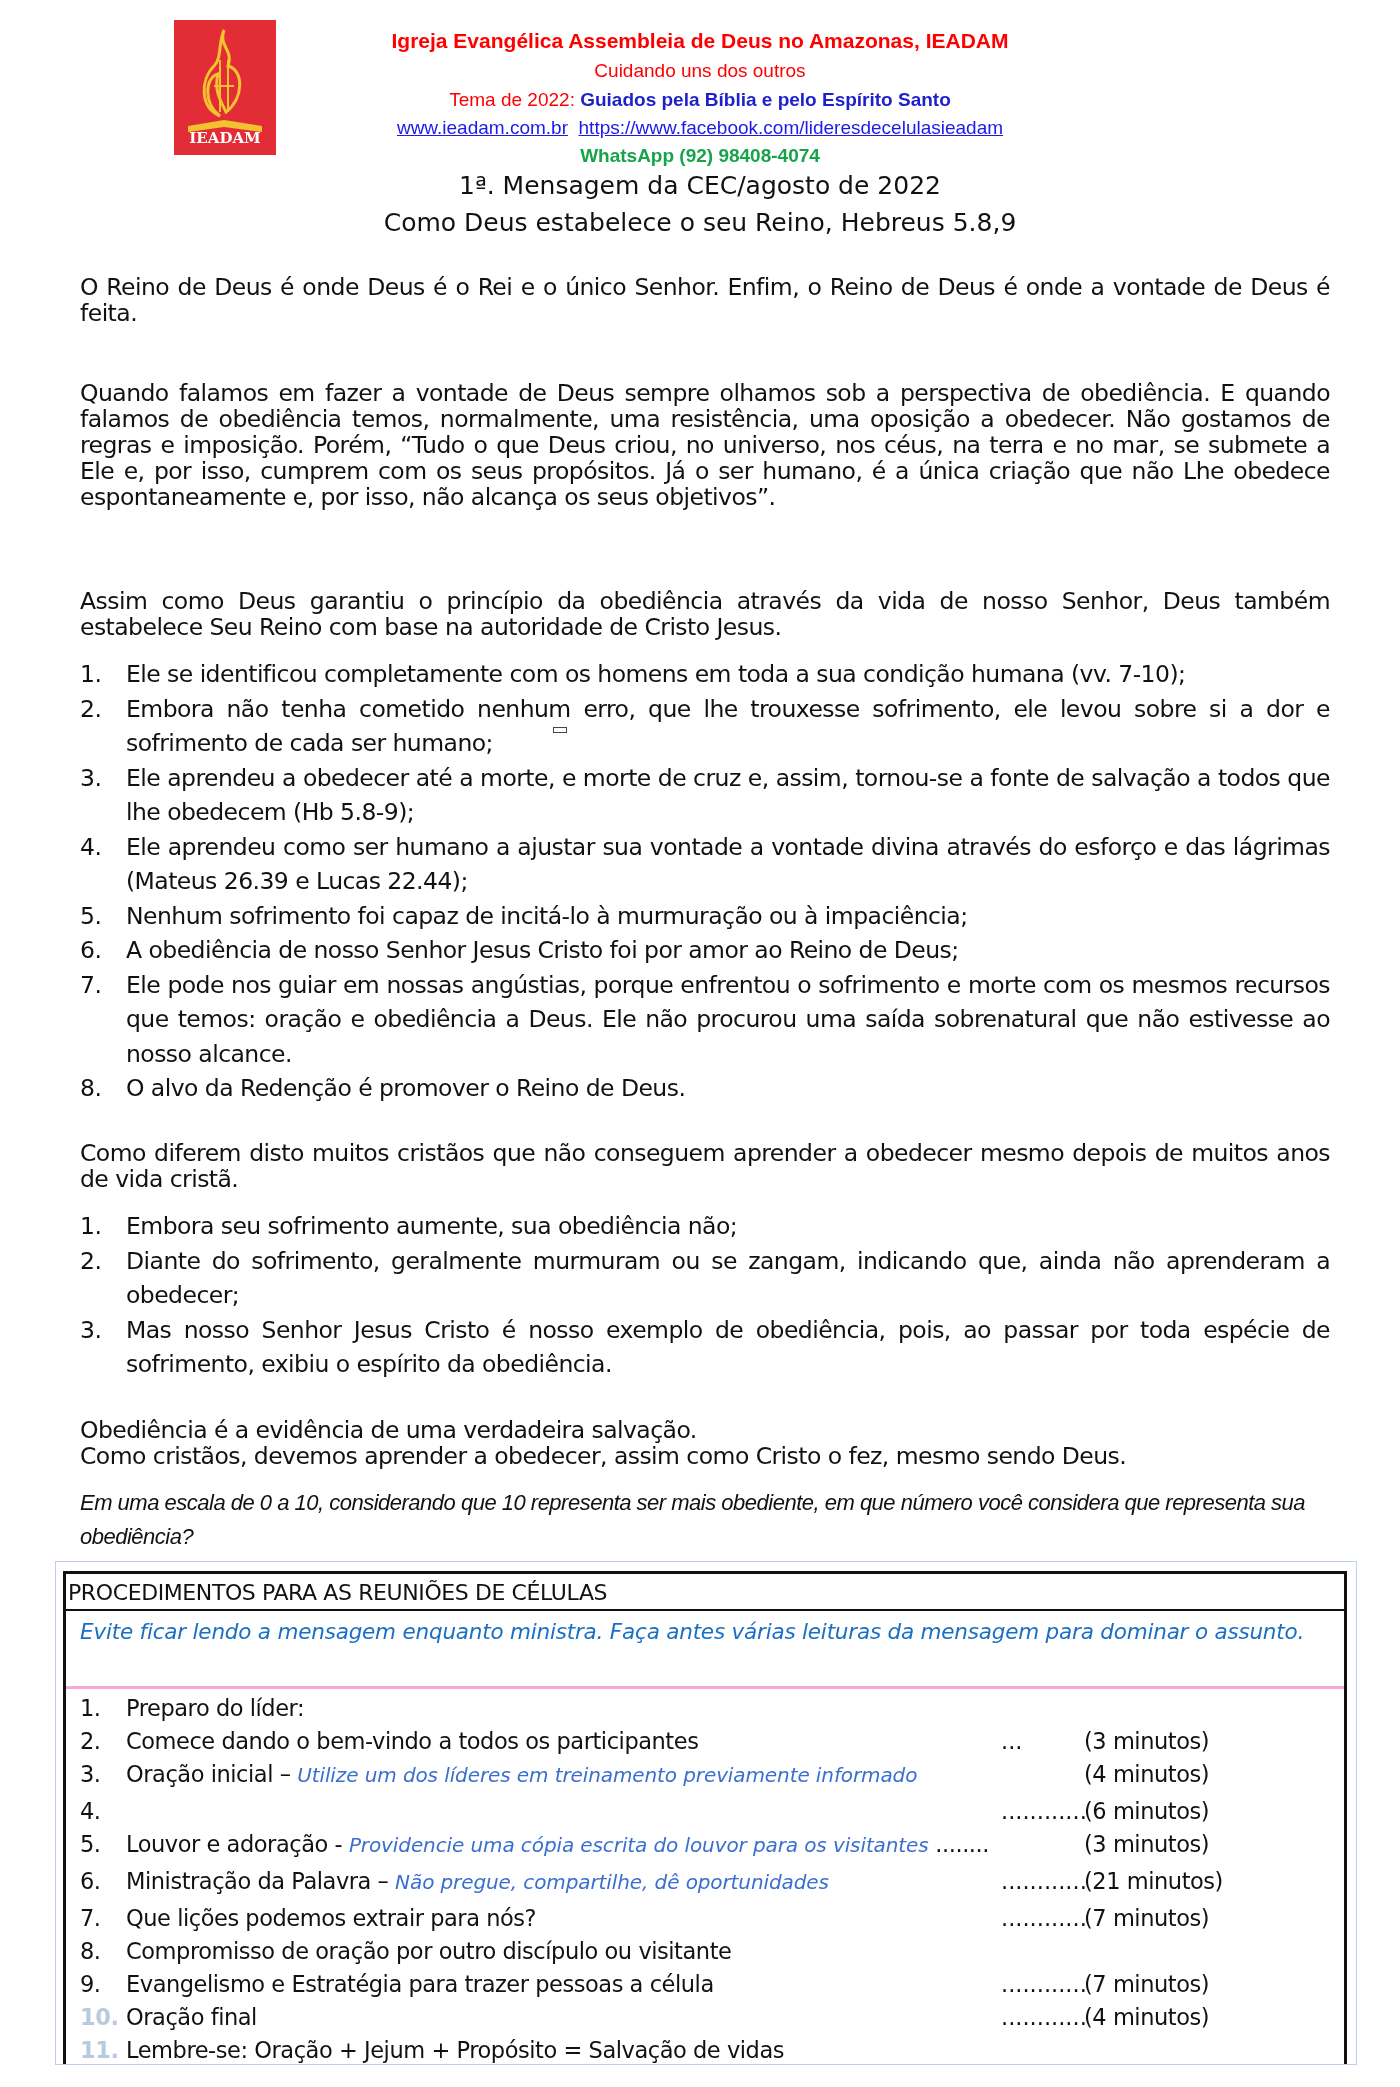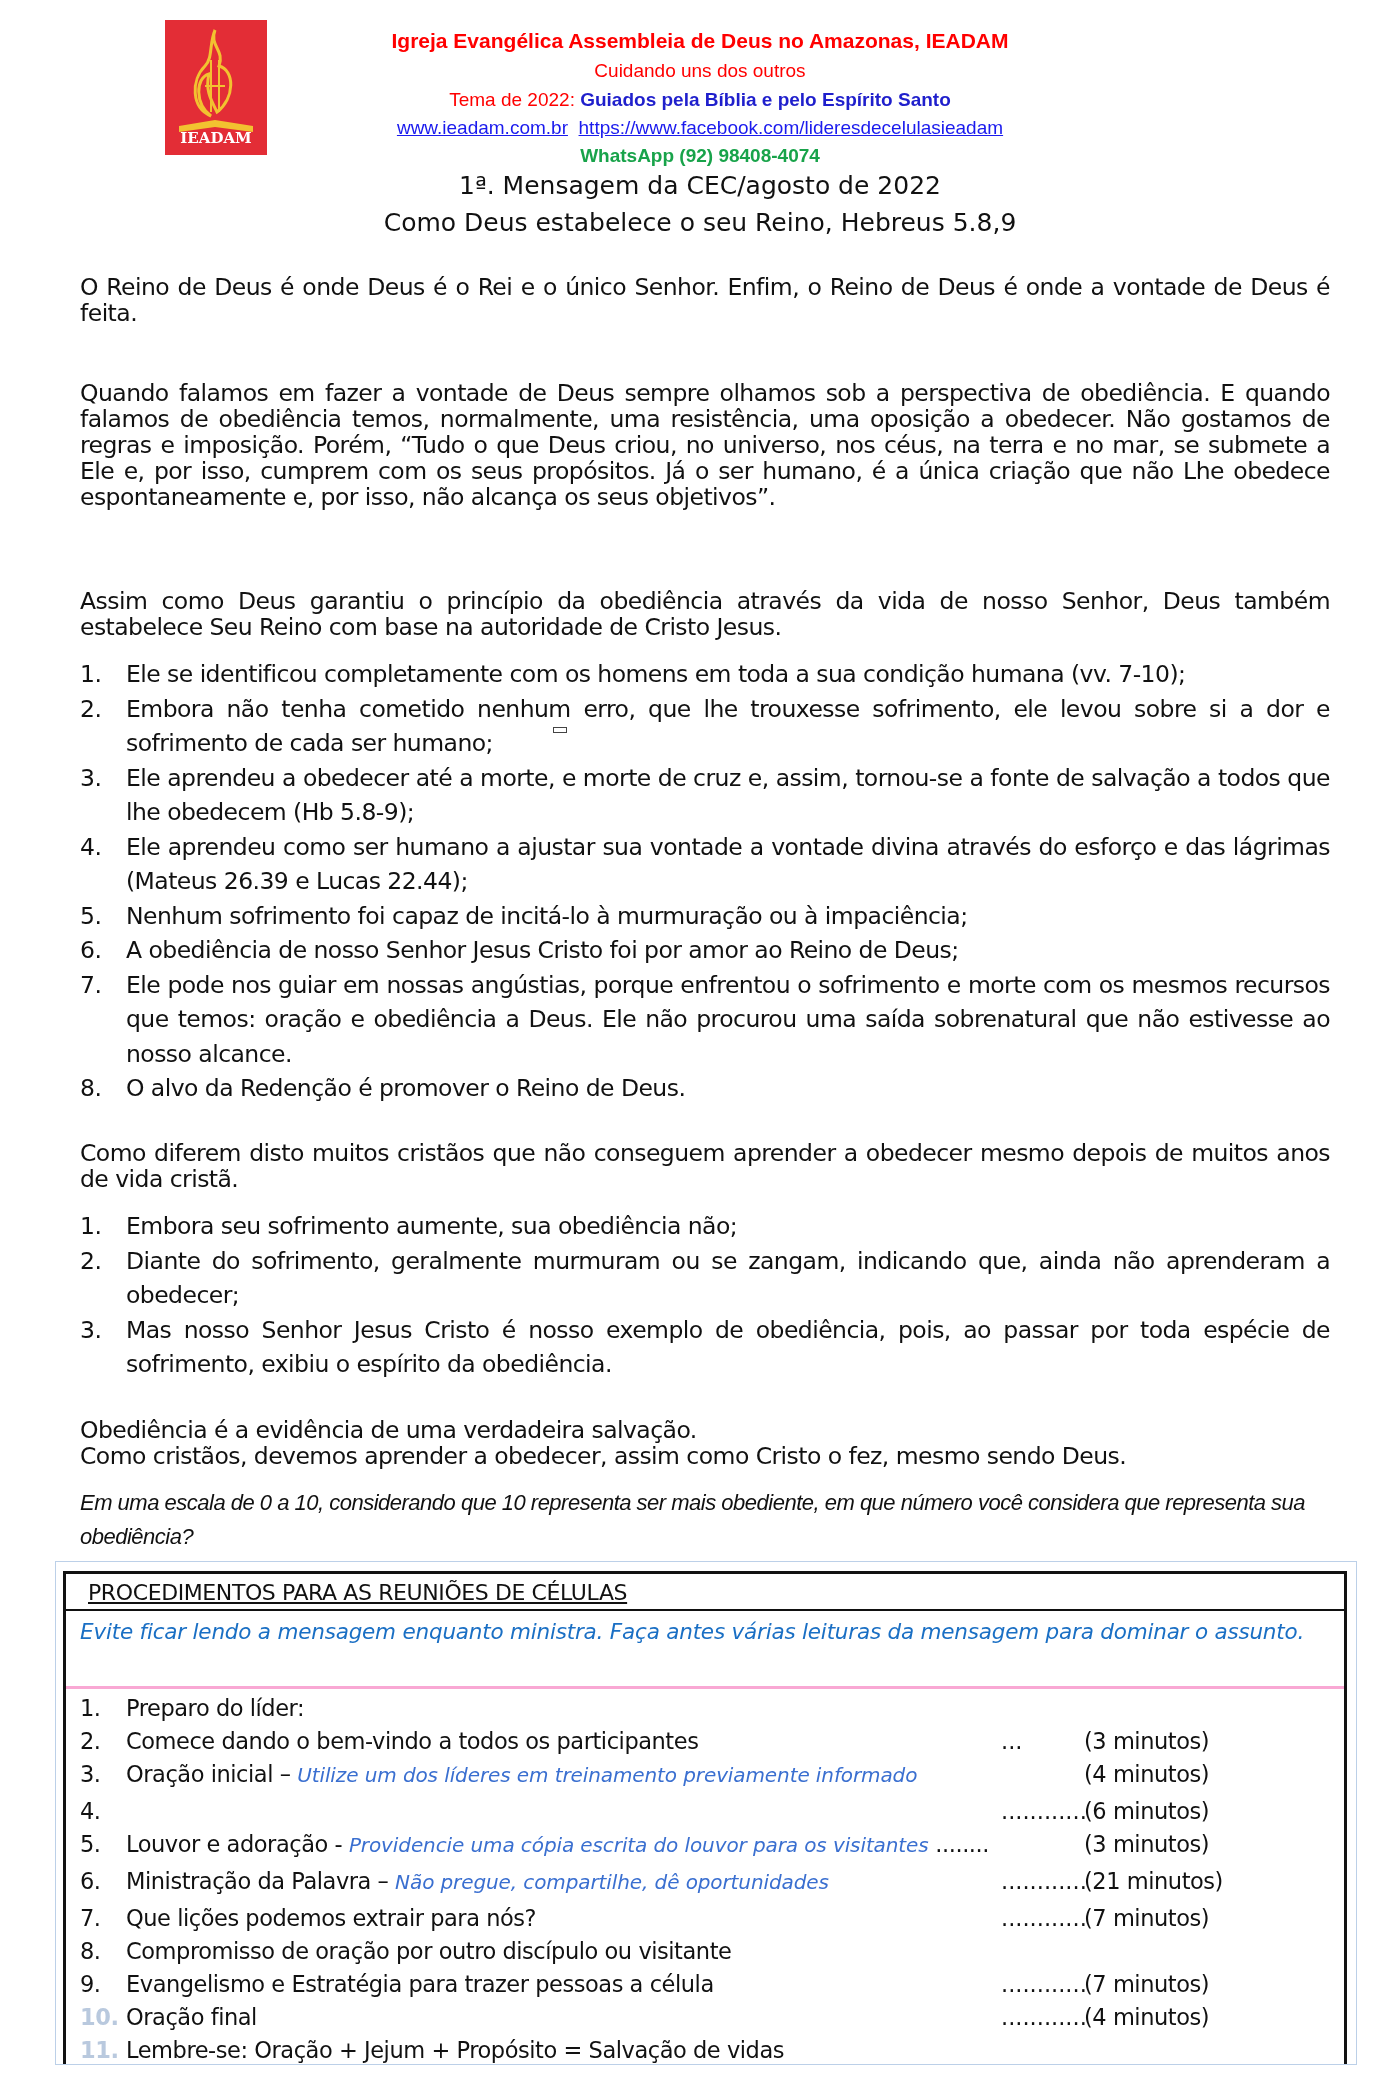--- a/index.html
+++ b/index.html
@@ -2,21 +2,21 @@
 <html><head>
 <meta charset="utf-8">
 <style>
   html, body { margin: 0; padding: 0; background: #ffffff; }
   body {
     width: 1400px; height: 2087px; position: relative; overflow: hidden;
     font-family: "DejaVu Sans", sans-serif; color: #111111;
   }
   
   .logo {
-    position: absolute; left: 165px; top: 20px; width: 102px; height: 135px;
+    position: absolute; left: 174px; top: 20px; width: 102px; height: 135px;
     background: #e32d36;
   }
   .logo svg { position: absolute; left: 0; top: 0; }
   .logo-text {
     position: absolute; left: 0; right: 0; bottom: 8px; text-align: center;
     font-family: "DejaVu Serif", serif; font-weight: bold; font-size: 15px;
     color: #ffffff; letter-spacing: 0px;
   }
   .hdr-line {
     position: absolute; left: 330px; width: 740px; text-align: center;
@@ -75,22 +75,22 @@
   
   .outer-frame {
     position: absolute; left: 55px; top: 1561px; width: 1300px; height: 502px;
     border: 1px solid #bcd0e8;
   }
   .proc {
     position: absolute; left: 63px; top: 1571px; width: 1278px; height: 490px;
     border-left: 3px solid #111; border-right: 3px solid #111; border-top: 3px solid #111;
   }
   .proc-head {
-    height: 35px; border-bottom: 2px solid #111; padding-left: 22px;
-    font-size: 22px; line-height: 37px; text-decoration: underline; color: #111;
+    height: 35px; border-bottom: 2px solid #111; padding-left: 2px;
+    font-size: 22px; line-height: 37px; color: #111;
     letter-spacing: -0.4px;
   }
   .proc-tip {
     height: 72px; border-bottom: 3px solid #f9a8d4; padding: 3px 14px 0 14px;
     font-style: italic; font-size: 21.5px; line-height: 35px; color: #1a6fc4;
     letter-spacing: -0.2px;
   }
   .proc-list { margin: 0; padding: 0; list-style: none; position: relative; top: 3px; }
   .proc-list li {
     position: relative; height: 33px; line-height: 33px; font-size: 22.5px;

